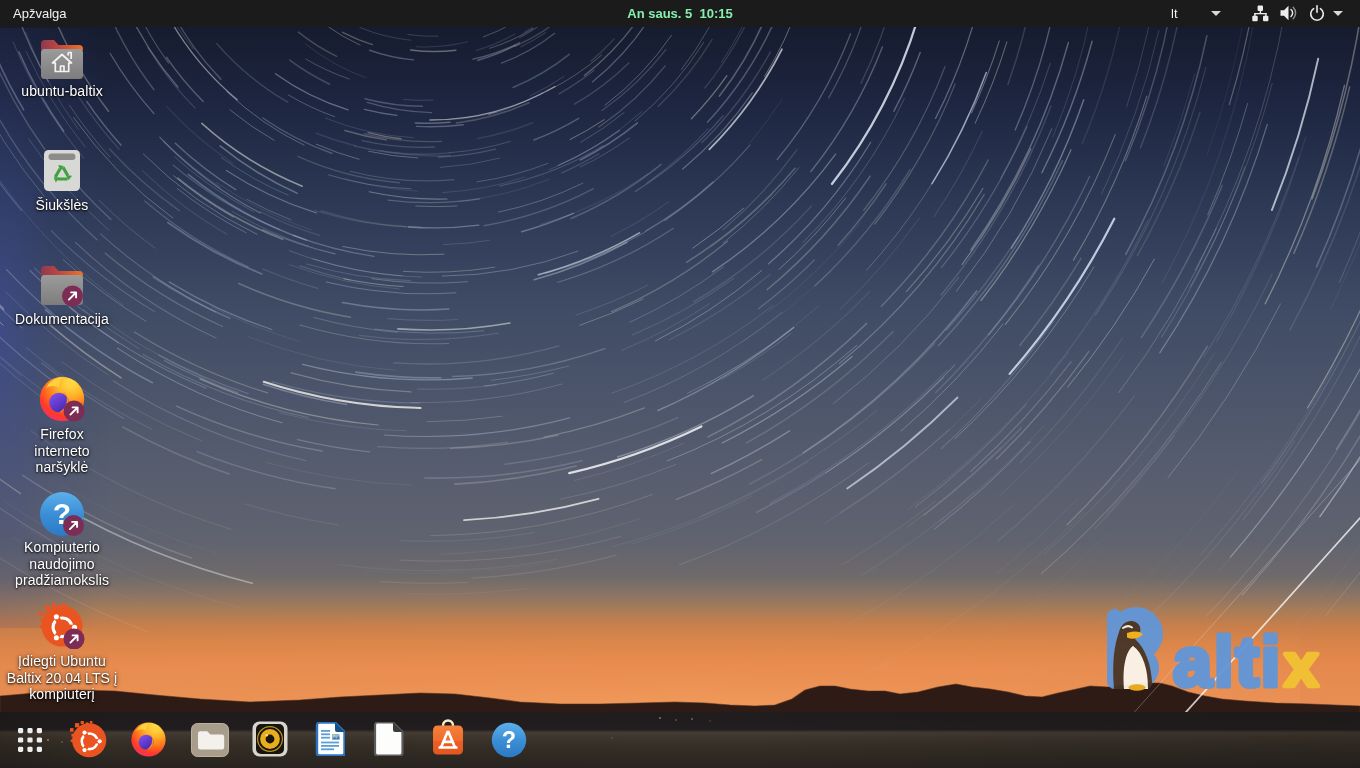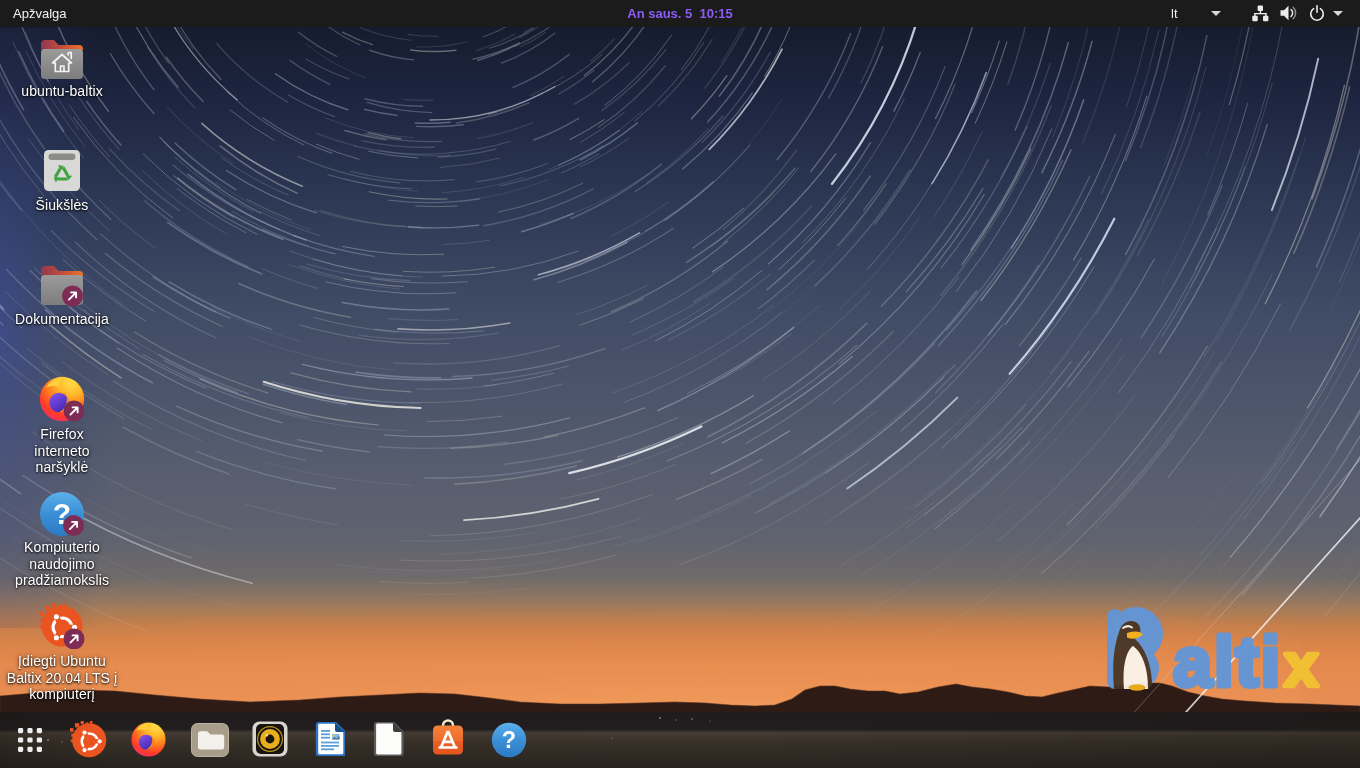--- a/index.html
+++ b/index.html
@@ -1,18 +1,18 @@
 <!DOCTYPE html>
 <html><head><meta charset="utf-8"><style>
 *{margin:0;padding:0;box-sizing:border-box}
 html,body{width:1360px;height:768px;overflow:hidden;background:#10152a;font-family:"Liberation Sans",sans-serif}
 .bg{position:absolute;left:0;top:0}
 .topbar{position:absolute;left:0;top:0;width:1360px;height:27px;background:#1b1b1b;color:#f2f2f2;font-size:13px;z-index:40}
 .tbl{position:absolute;left:13px;top:6px}
-.tbc{position:absolute;left:0;right:0;top:6px;text-align:center;font-weight:bold;color:#8b5cf6}
+.tbc{position:absolute;left:0;right:0;top:6px;text-align:center;font-weight:bold;color:#86efac}
 .caret{position:absolute;width:0;height:0;border-left:5px solid transparent;border-right:5px solid transparent;border-top:5.5px solid #d8d8d8}
 .dock{position:absolute;left:0;top:712px;width:1360px;height:56px;background:none;z-index:30}
 .dk{position:absolute;top:722px;z-index:35}
 .dicon{position:absolute;width:130px;text-align:center;color:#fff;font-size:14px;line-height:16.5px;z-index:20}
 .dicon svg{display:block;margin:0 auto}
 .lbl{text-shadow:0 1px 2px rgba(0,0,0,.95),0 0 4px rgba(0,0,0,.7);letter-spacing:.1px}
 .baltix{position:absolute;left:1100px;top:599px;z-index:5}
 </style></head>
 <body>
 <svg class="bg" width="1360" height="768" viewBox="0 0 1360 768">

